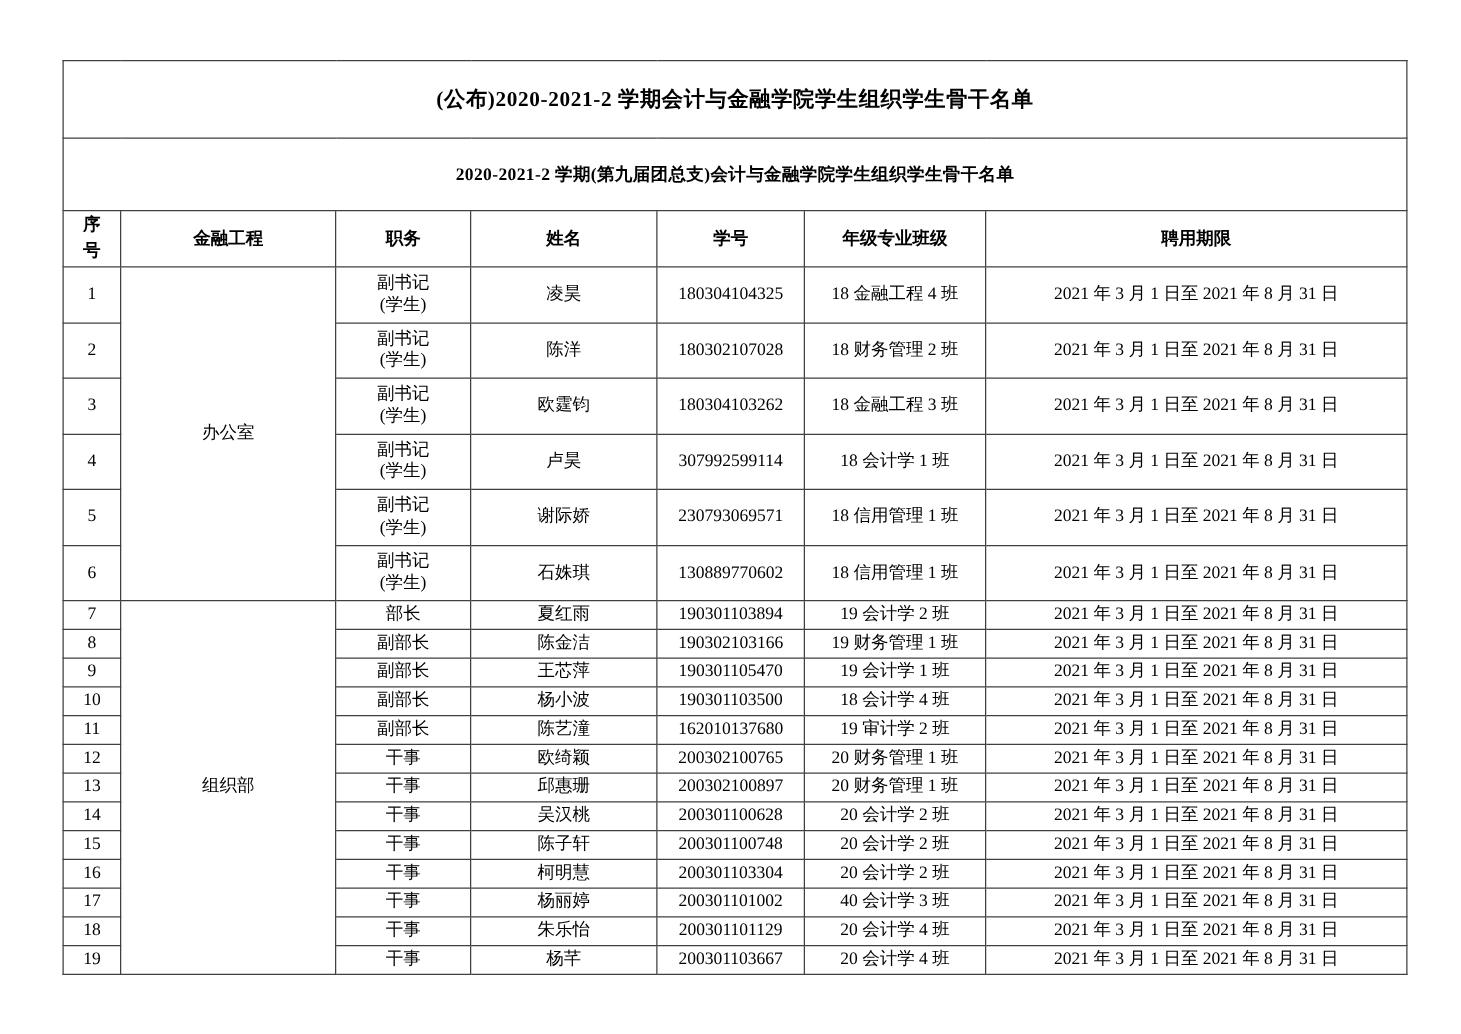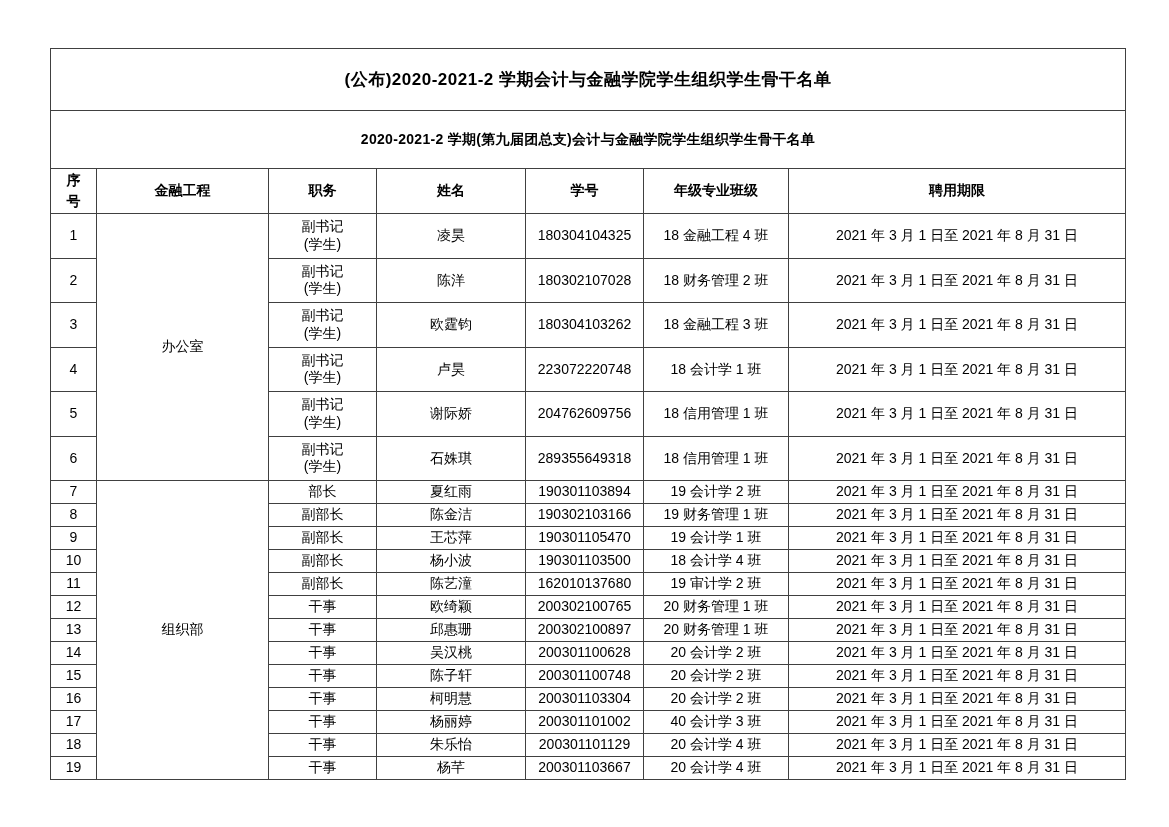--- a/index.html
+++ b/index.html
@@ -5,21 +5,21 @@
   html, body {
     margin: 0;
     padding: 0;
     background: #ffffff;
   }
   .page {
     position: relative;
     width: 1169px;
     height: 827px;
     background: #ffffff;
-    font-family: Liberation Sans, sans-serif;
+    font-family: Liberation Serif, serif;
     color: #000000;
     overflow: hidden;
   }
   table.roster {
     position: absolute;
     left: 50px;
     top: 48px;
     width: 1075px;
     border-collapse: collapse;
     table-layout: fixed;
@@ -123,39 +123,39 @@
           <td class="cell-name">欧霆钧</td>
           <td class="cell-student-id">180304103262</td>
           <td class="cell-class">18 金融工程 3 班</td>
           <td class="cell-term">2021 年 3 月 1 日至 2021 年 8 月 31 日</td>
         </tr>
         <tr class="tall-row">
           <td class="cell-seq-no">4</td>
           <td class="cell-position">副书记
 (学生)</td>
           <td class="cell-name">卢昊</td>
-          <td class="cell-student-id">223072220748</td>
+          <td class="cell-student-id">307992599114</td>
           <td class="cell-class">18 会计学 1 班</td>
           <td class="cell-term">2021 年 3 月 1 日至 2021 年 8 月 31 日</td>
         </tr>
         <tr class="tall-row">
           <td class="cell-seq-no">5</td>
           <td class="cell-position">副书记
 (学生)</td>
           <td class="cell-name">谢际娇</td>
-          <td class="cell-student-id">204762609756</td>
+          <td class="cell-student-id">230793069571</td>
           <td class="cell-class">18 信用管理 1 班</td>
           <td class="cell-term">2021 年 3 月 1 日至 2021 年 8 月 31 日</td>
         </tr>
         <tr class="tall-row">
           <td class="cell-seq-no">6</td>
           <td class="cell-position">副书记
 (学生)</td>
           <td class="cell-name">石姝琪</td>
-          <td class="cell-student-id">289355649318</td>
+          <td class="cell-student-id">130889770602</td>
           <td class="cell-class">18 信用管理 1 班</td>
           <td class="cell-term">2021 年 3 月 1 日至 2021 年 8 月 31 日</td>
         </tr>
         <tr class="short-row">
           <td class="cell-seq-no">7</td>
           <td class="cell-department" rowspan="13">组织部</td>
           <td class="cell-position">部长</td>
           <td class="cell-name">夏红雨</td>
           <td class="cell-student-id">190301103894</td>
           <td class="cell-class">19 会计学 2 班</td>

